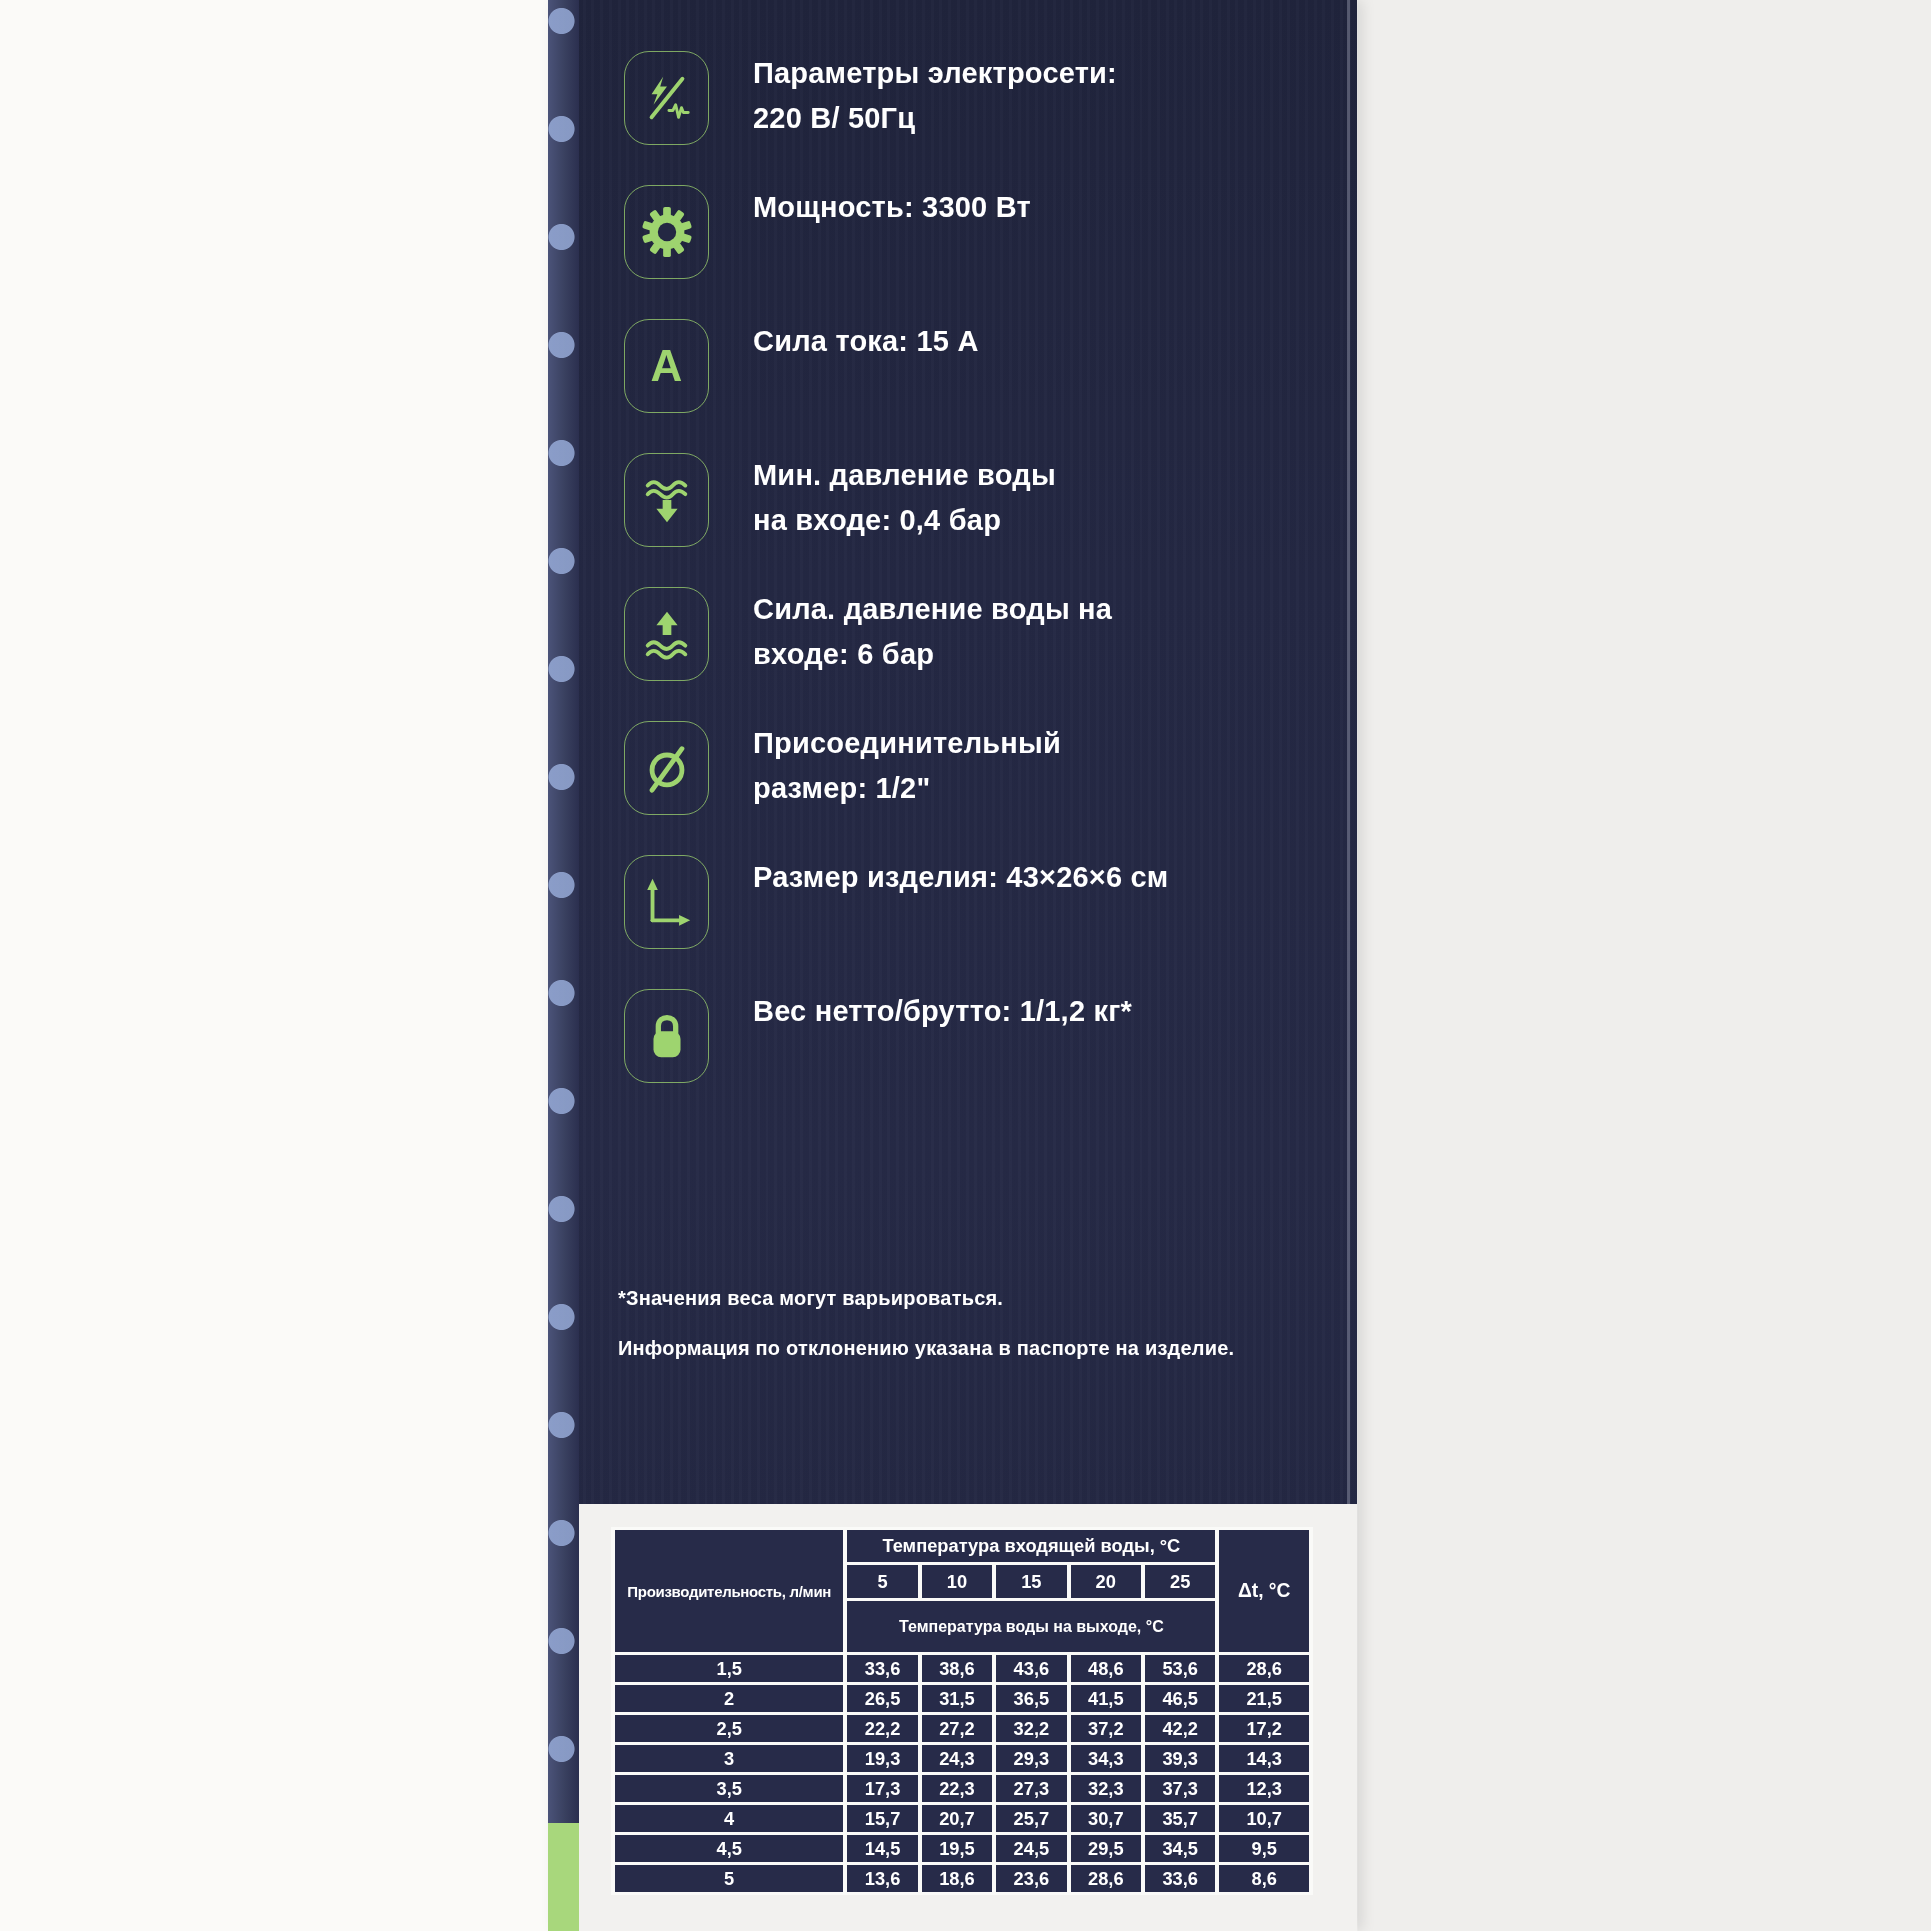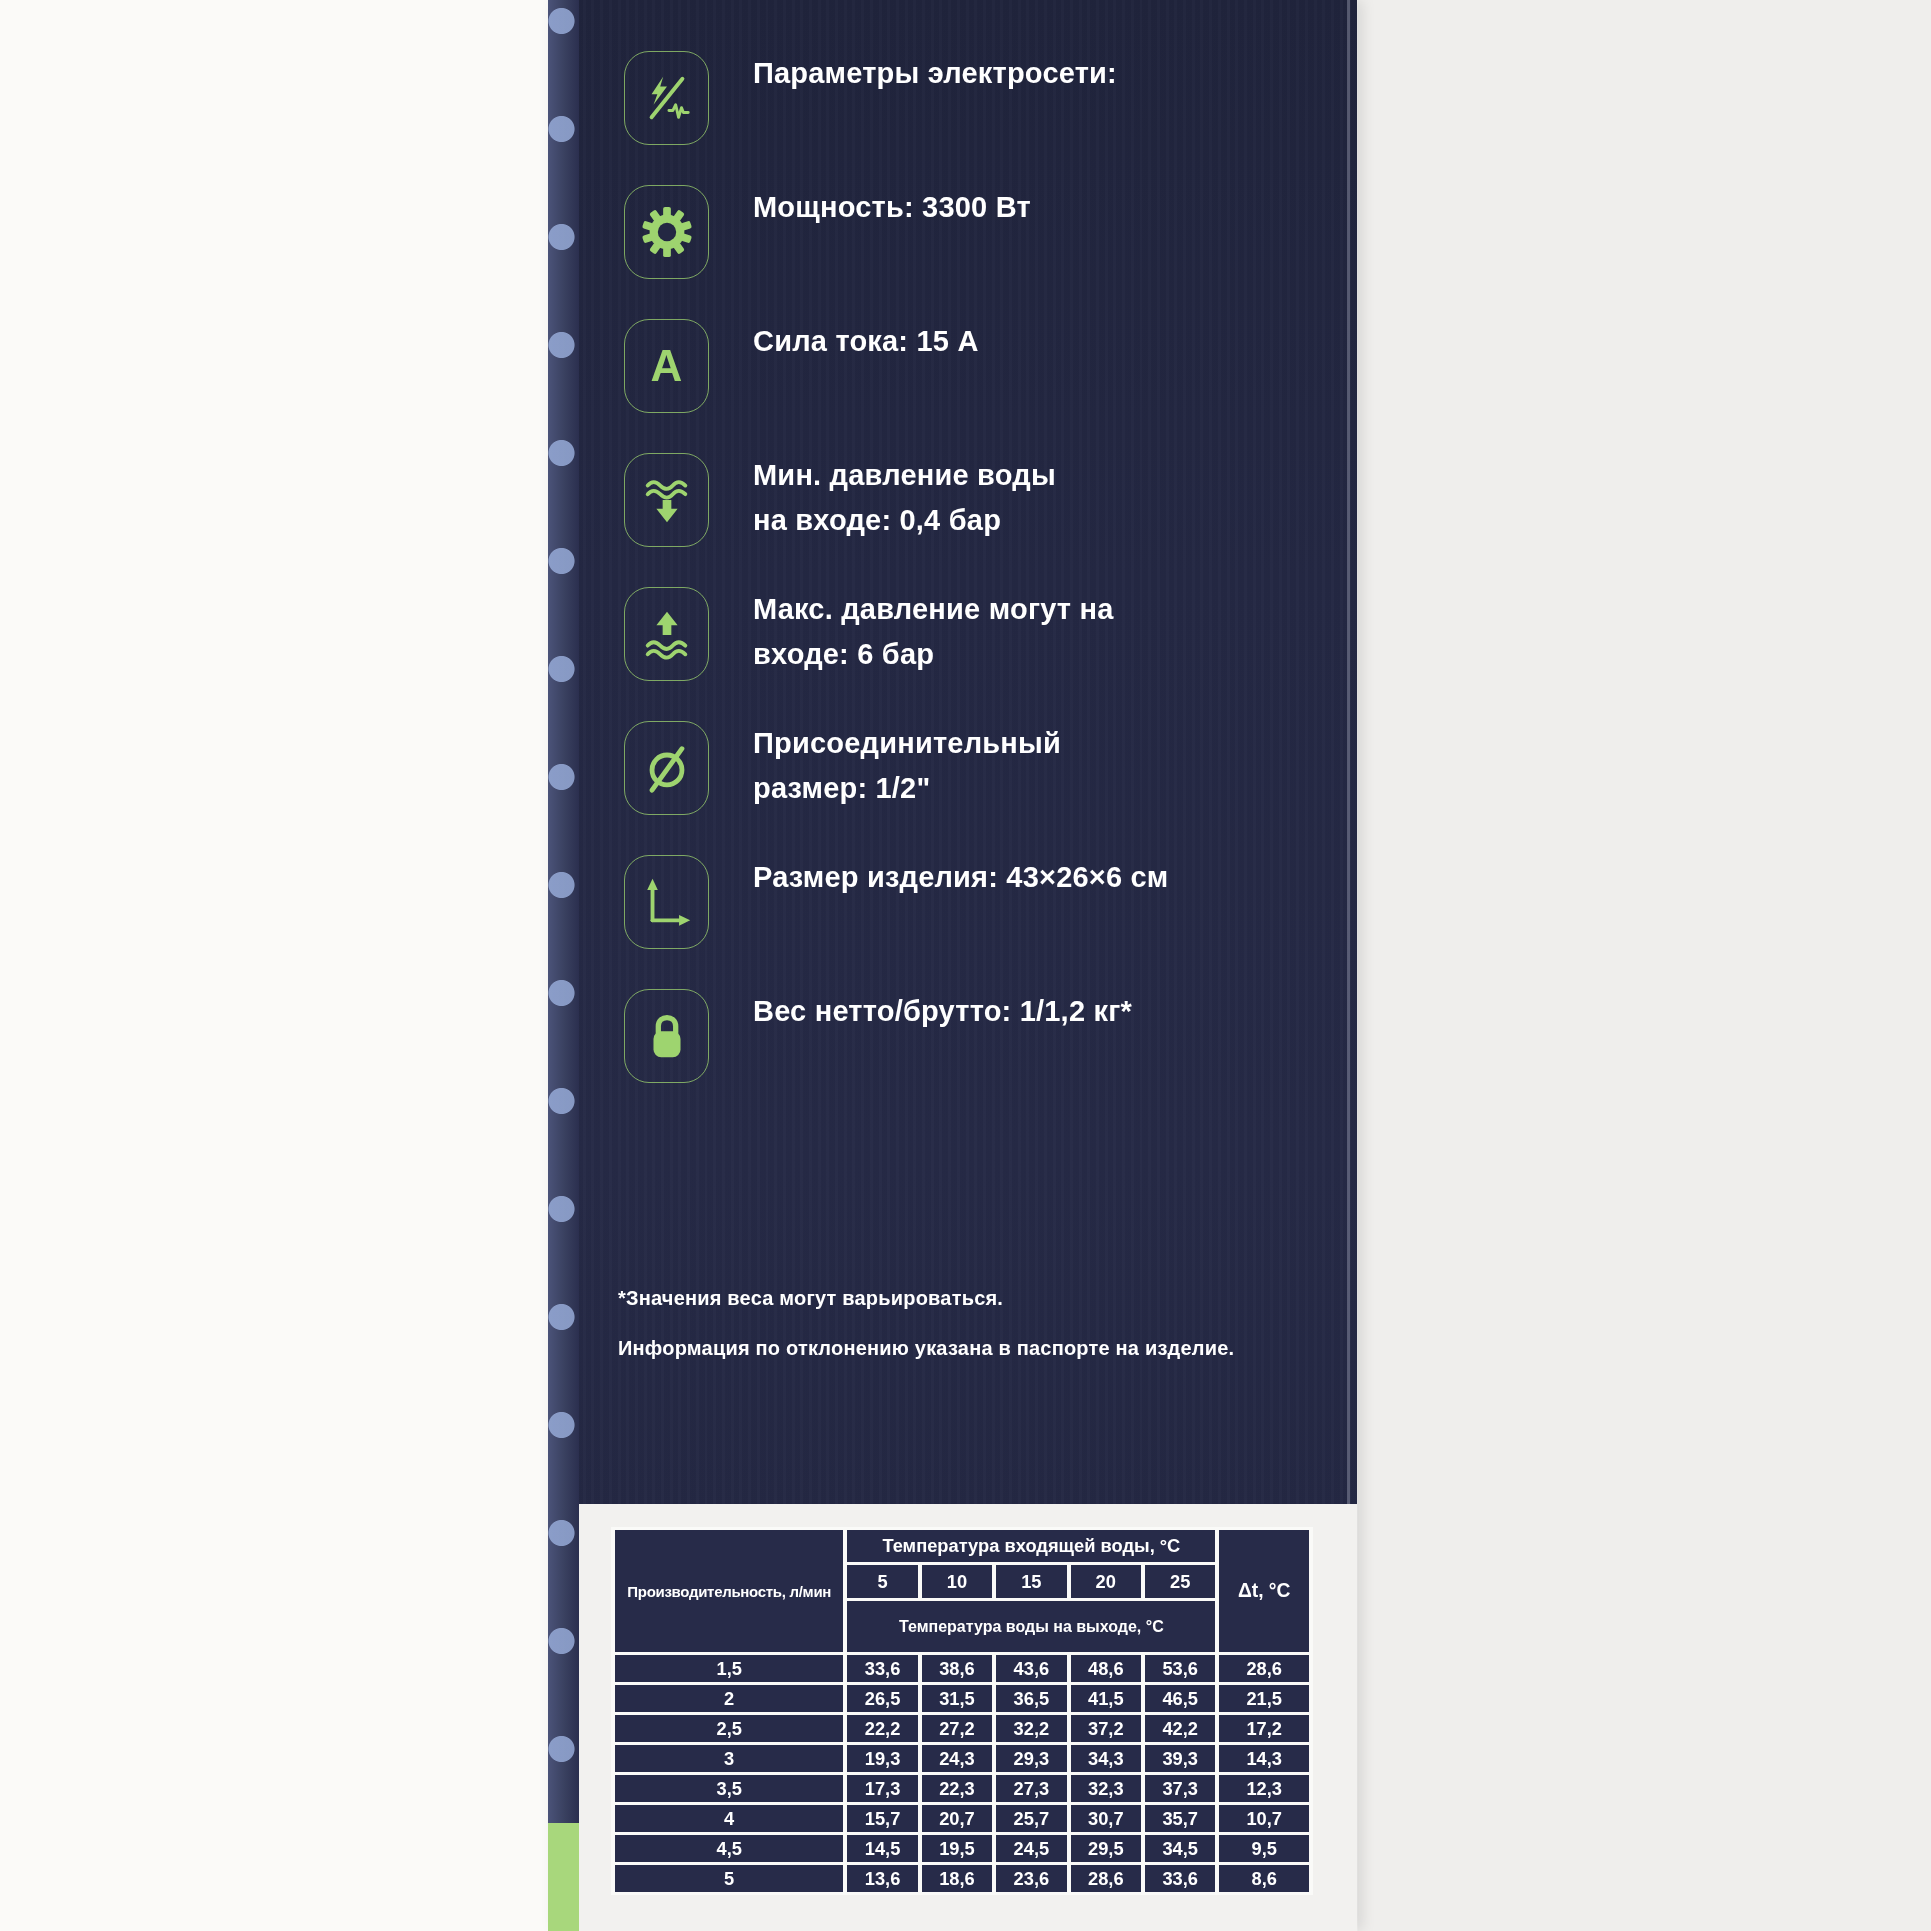--- a/index.html
+++ b/index.html
@@ -80,20 +80,21 @@
     <div class="spec-item">
       <div class="icon-frame">
         <svg width="56" height="56" viewBox="0 0 58 58">
           <line class="st" x1="45" y1="9" x2="13" y2="49" stroke-width="4"></line>
           <path class="fl" d="M25 7 L13 25 L19 25 L15 36 L29 17 L22 17 Z"></path>
           <polyline class="st" points="31,42 35,42 38,36 41,49 44,39 46,44 51,44" stroke-width="3"></polyline>
         </svg>
       </div>
       <div class="spec-text">
         <div>Параметры электросети:</div>
+        <div>220 В/ 50Гц</div>
       </div>
     </div>
 
     <div class="spec-item">
       <div class="icon-frame">
         <svg width="56" height="56" viewBox="0 0 58 58">
           <g transform="translate(29 29)">
             <g class="fl">
               <rect x="-4" y="-26" width="8" height="10" rx="2"></rect>
               <rect x="-4" y="-26" width="8" height="10" rx="2" transform="rotate(36)"></rect>
@@ -141,21 +142,21 @@
 
     <div class="spec-item">
       <div class="icon-frame">
         <svg width="56" height="56" viewBox="0 0 58 58">
           <path class="fl" d="M29 6 L40 20 L33.5 20 L33.5 30 L24.5 30 L24.5 20 L18 20 Z"></path>
           <path class="st" stroke-width="4" d="M9 41 q6 -7 13 0 t13 0 t13 0"></path>
           <path class="st" stroke-width="4" d="M9 50 q6 -7 13 0 t13 0 t13 0"></path>
         </svg>
       </div>
       <div class="spec-text">
-        <div>Макс. давление могут на</div>
+        <div>Сила. давление воды на</div>
         <div>входе: 6 бар</div>
       </div>
     </div>
 
     <div class="spec-item">
       <div class="icon-frame">
         <svg width="56" height="56" viewBox="0 0 58 58">
           <circle class="st" cx="29" cy="31" r="15.5" stroke-width="5"></circle>
           <line class="st" x1="44.5" y1="9" x2="13.5" y2="52" stroke-width="5"></line>
         </svg>

